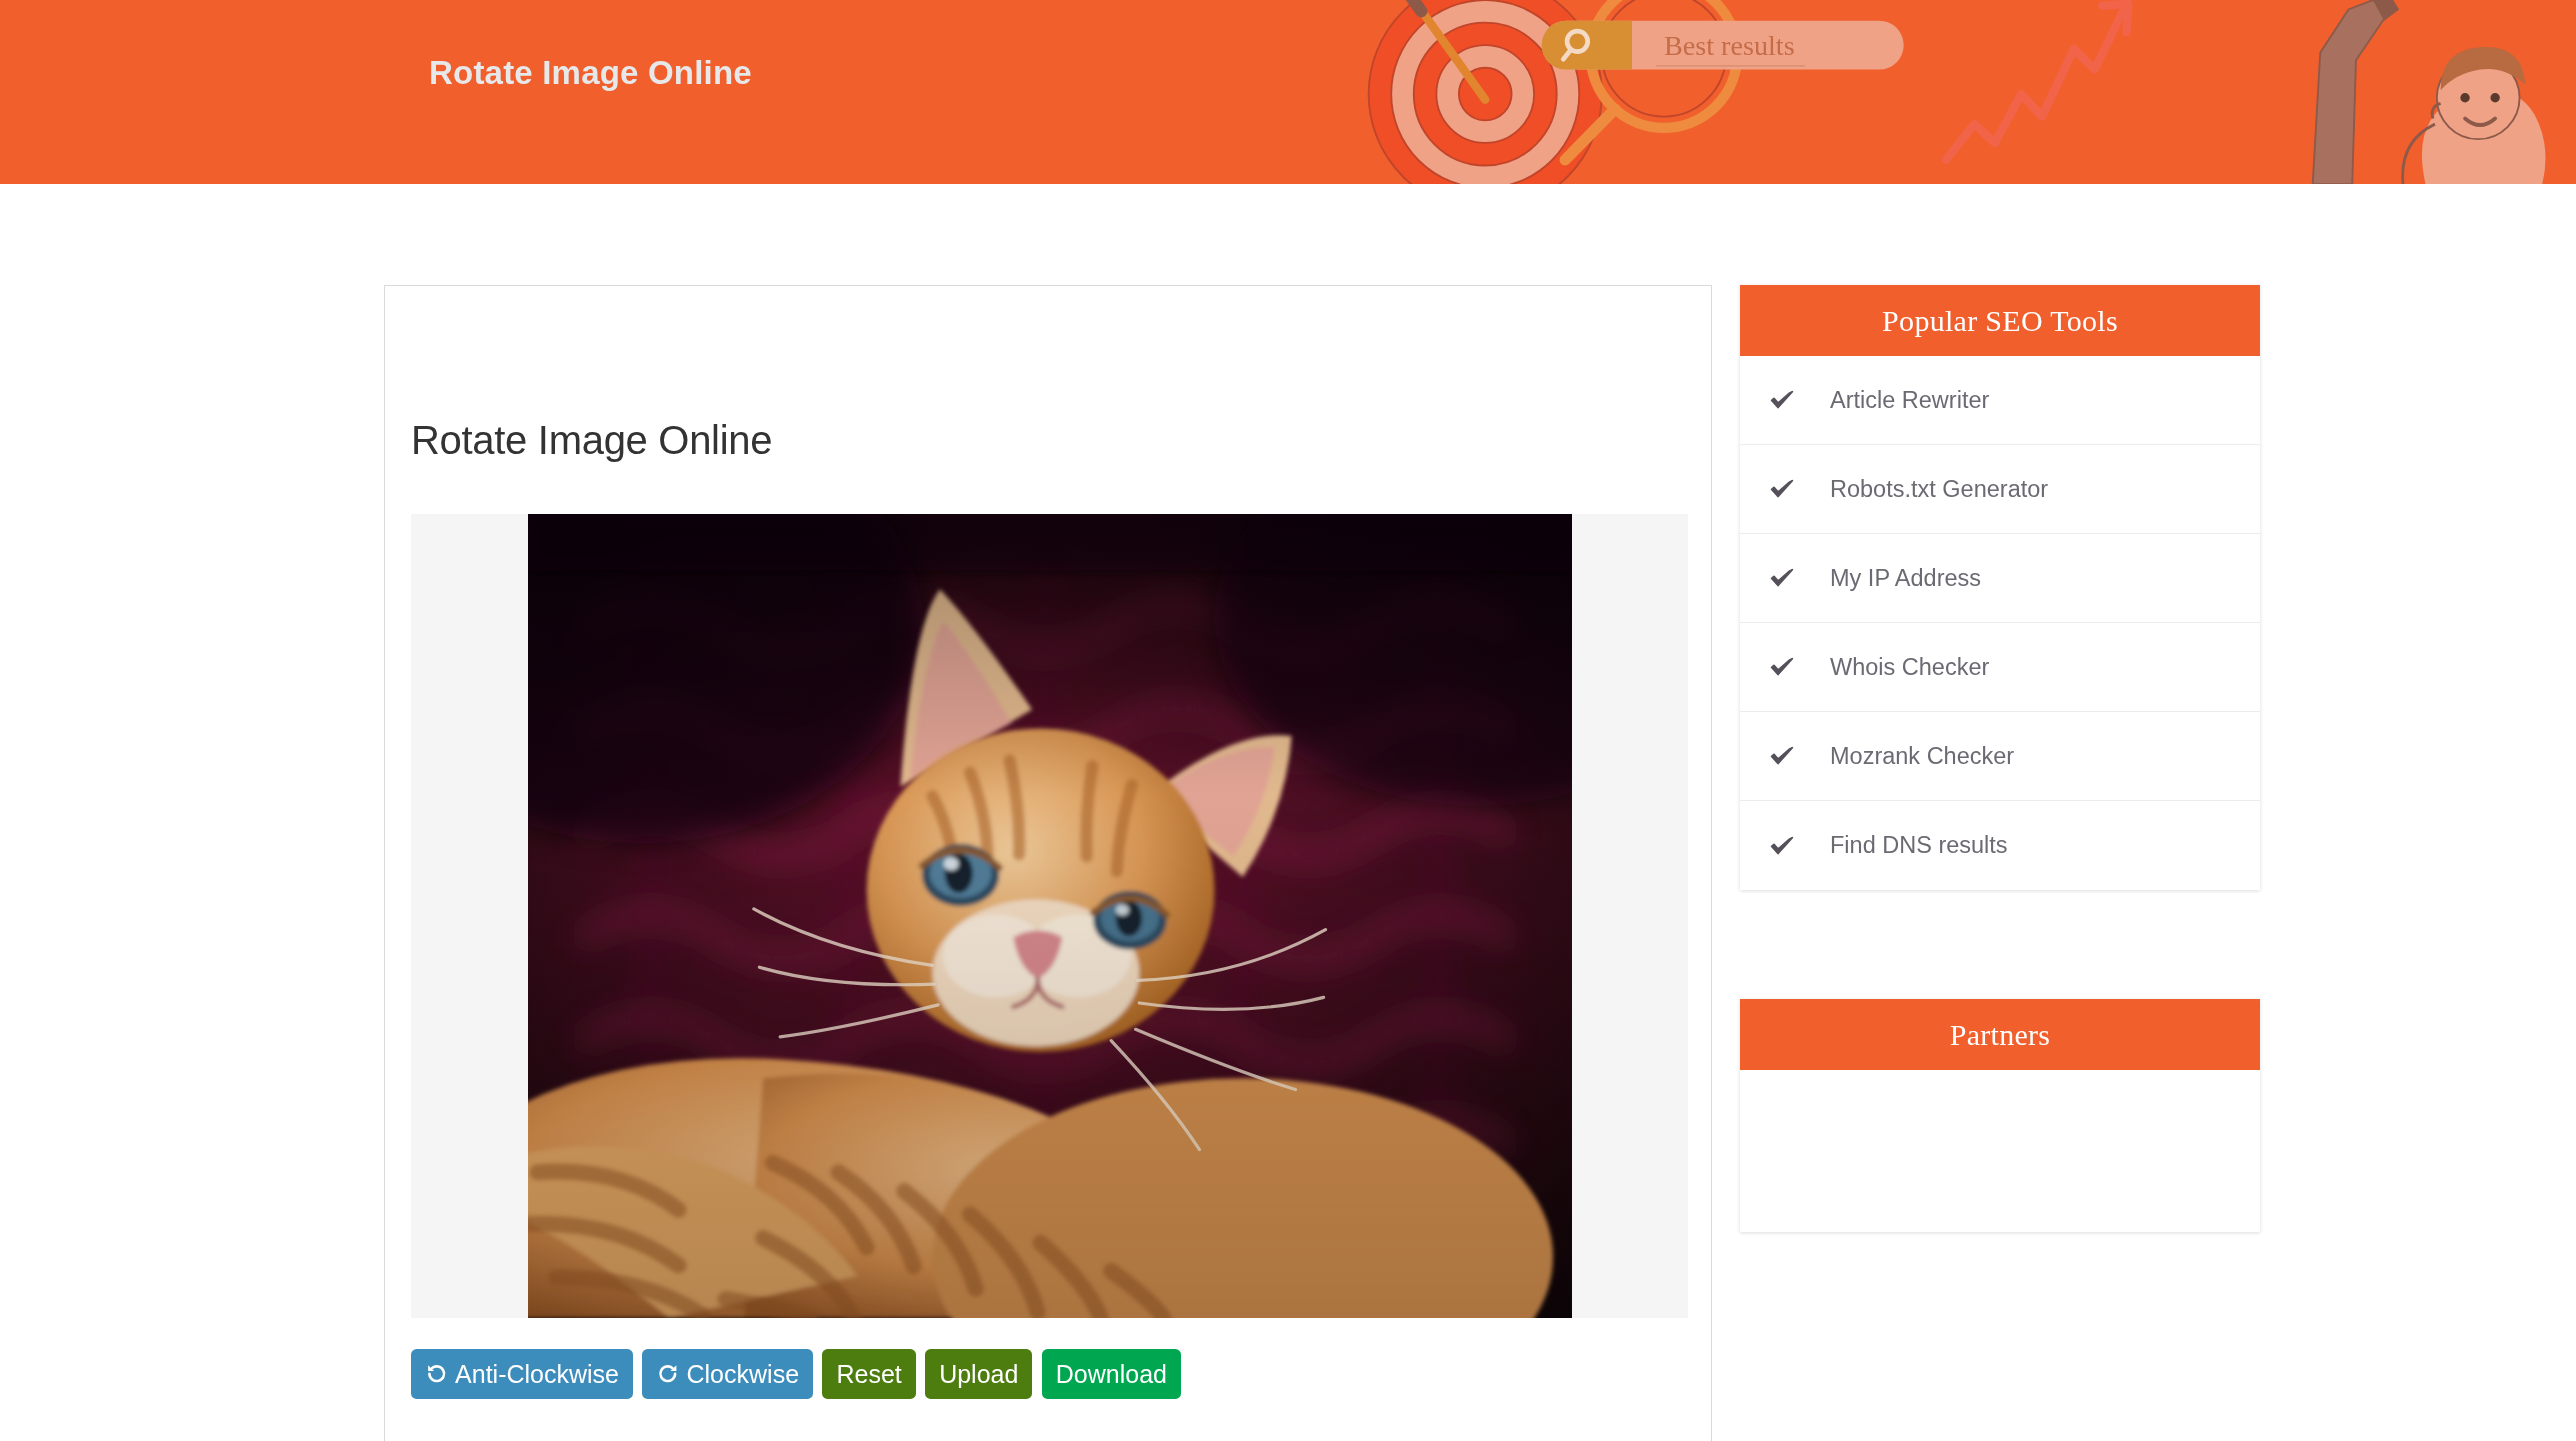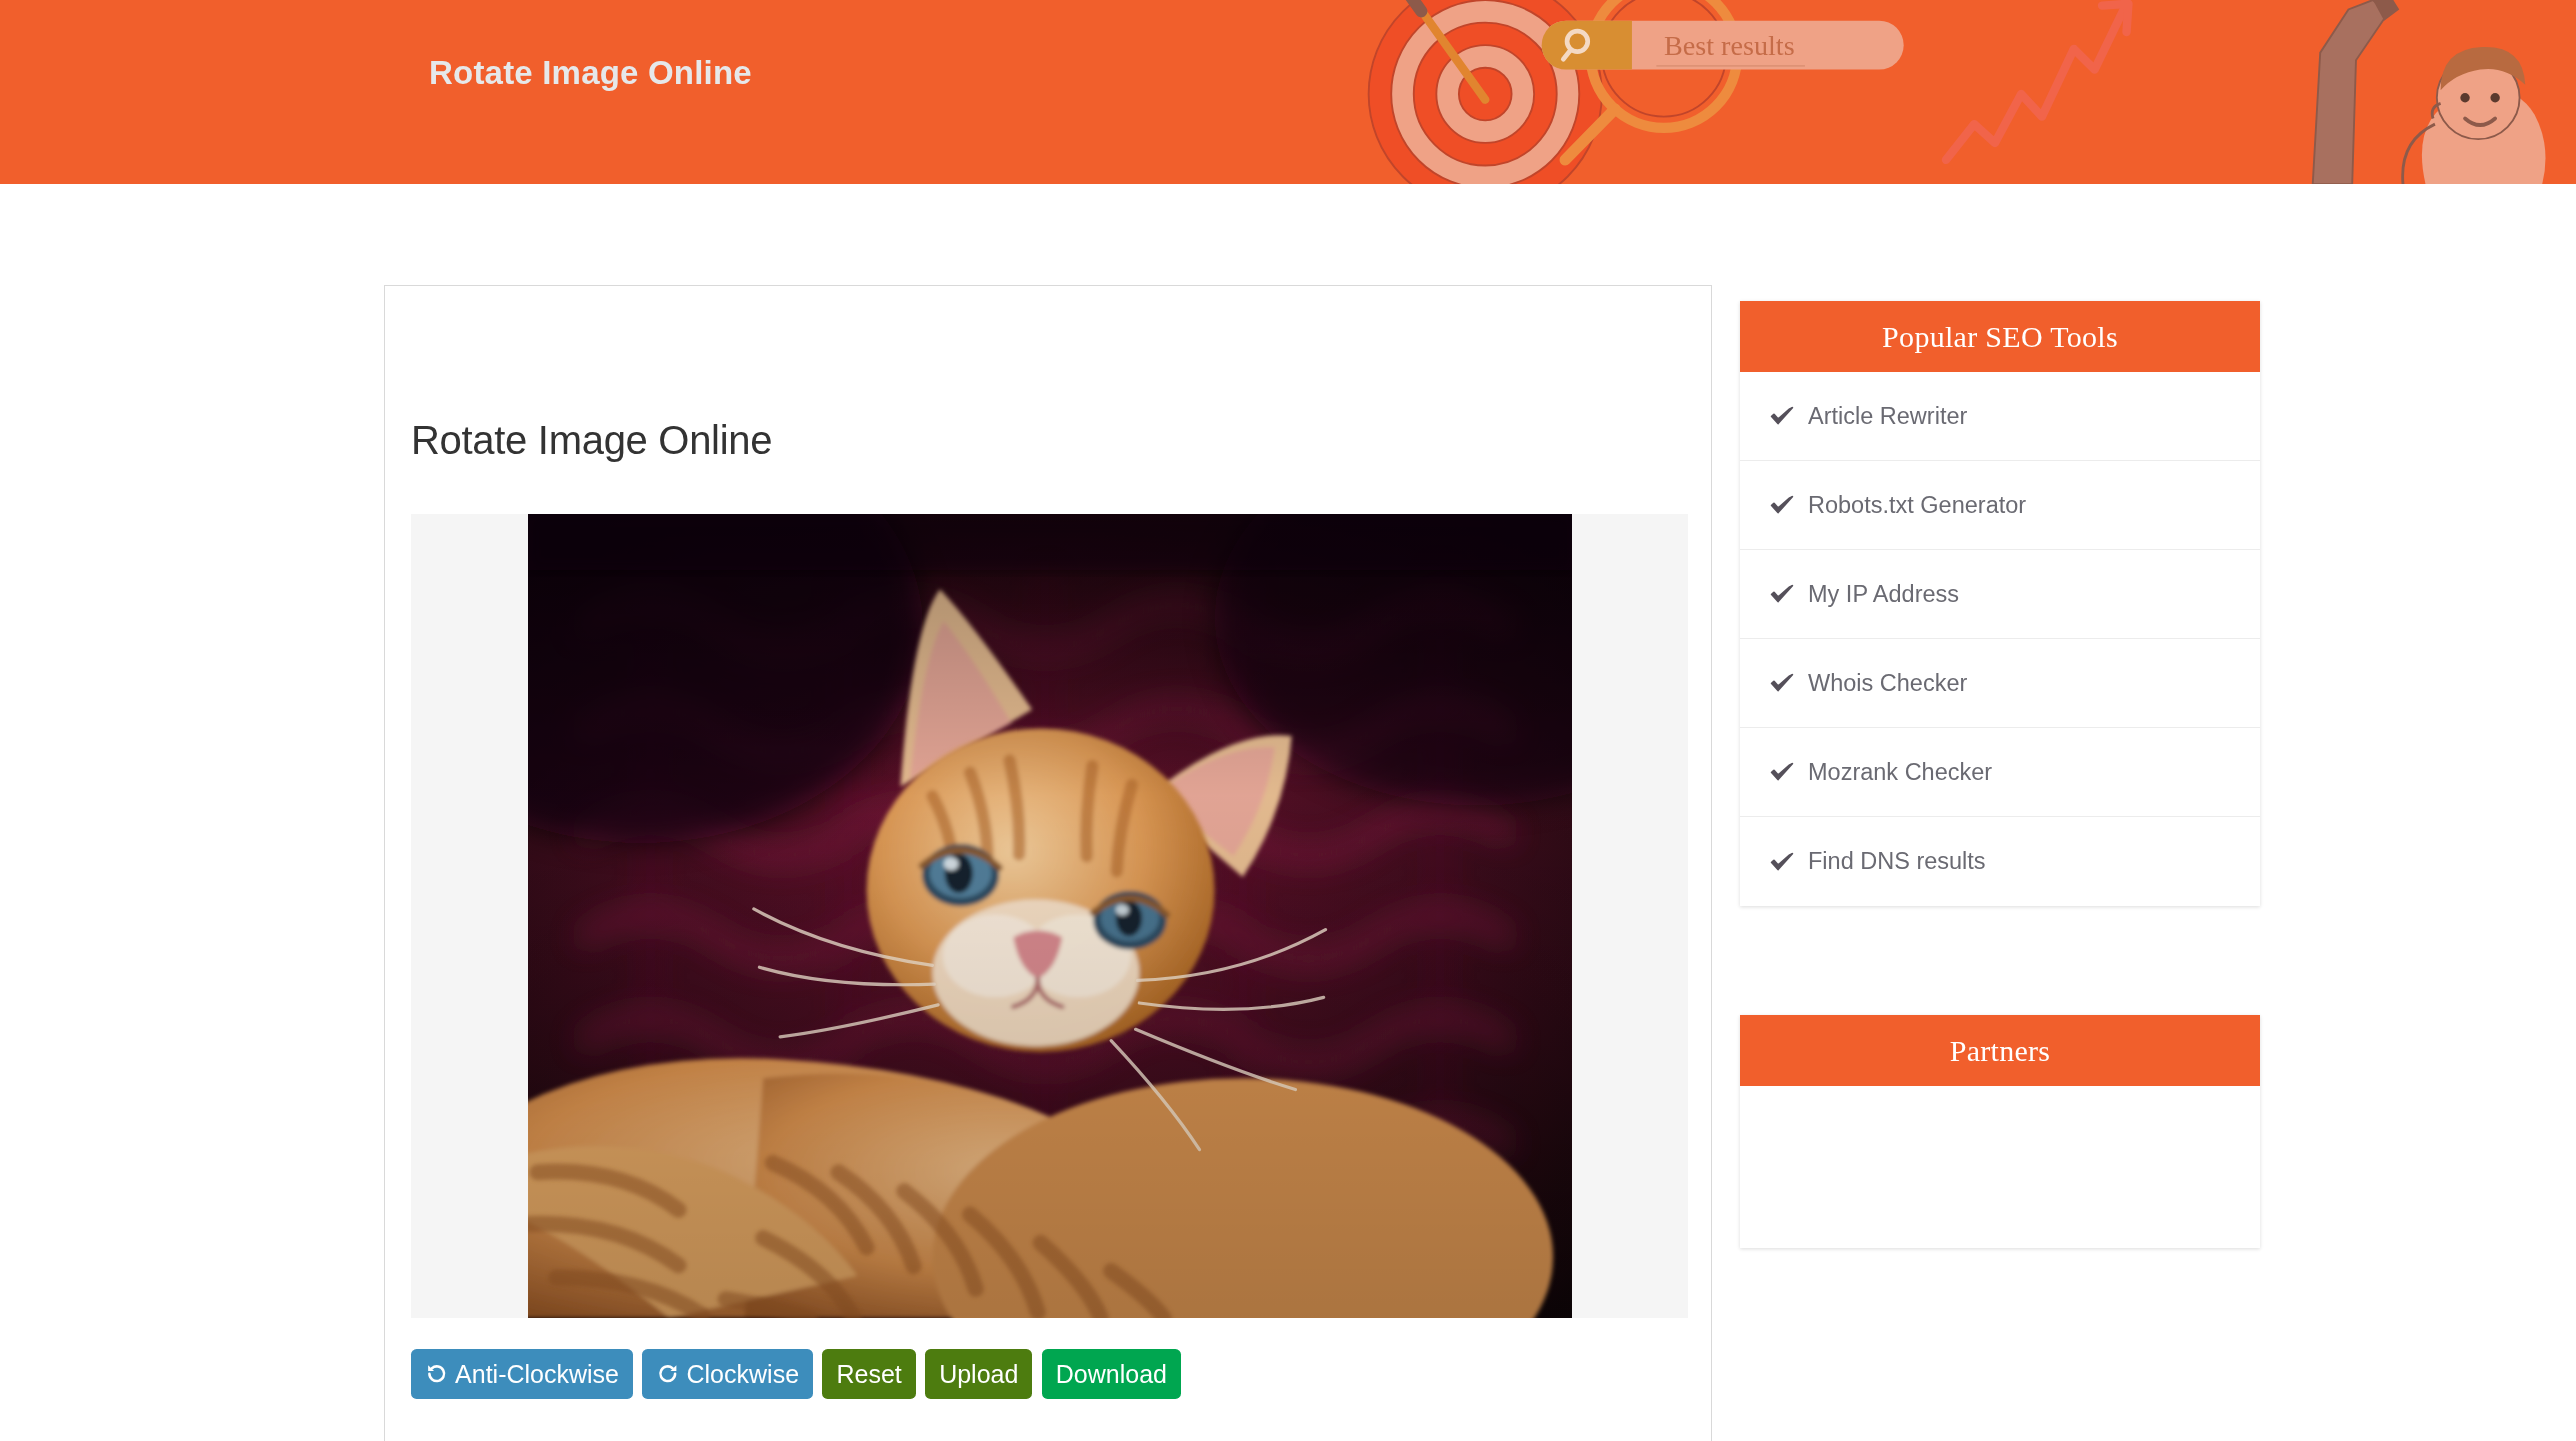--- a/index.html
+++ b/index.html
@@ -123,21 +123,20 @@
   
   .sidebar {
     position: absolute;
     left: 1740px;
     top: 101px;
     width: 520px;
   }
   .panel {
     background: #ffffff;
     box-shadow: 0 0.9px 3.8px rgba(0,0,0,0.14);
-    margin-top: 16px;
   }
   .panel-head {
     background: #F15F2C;
     color: #ffffff;
     text-align: center;
     font-family: "Liberation Serif", serif;
     font-size: 30px;
     font-weight: 400;
     height: 71px;
     line-height: 71px;
@@ -145,20 +144,21 @@
   }
   .tool-list { list-style: none; }
   .tool-item {
     display: flex;
     align-items: center;
     height: 89px;
     padding-left: 28px;
     border-bottom: 0.9px solid #ececec;
     background: #ffffff;
     cursor: pointer;
+    gap: 22px;
   }
   .tool-item:last-child { border-bottom: none; }
   .tool-check {
     width: 40px;
     flex: 0 0 40px;
     display: flex;
     align-items: center;
     color: #55505a;
   }
   .tool-check svg { display: block; }

